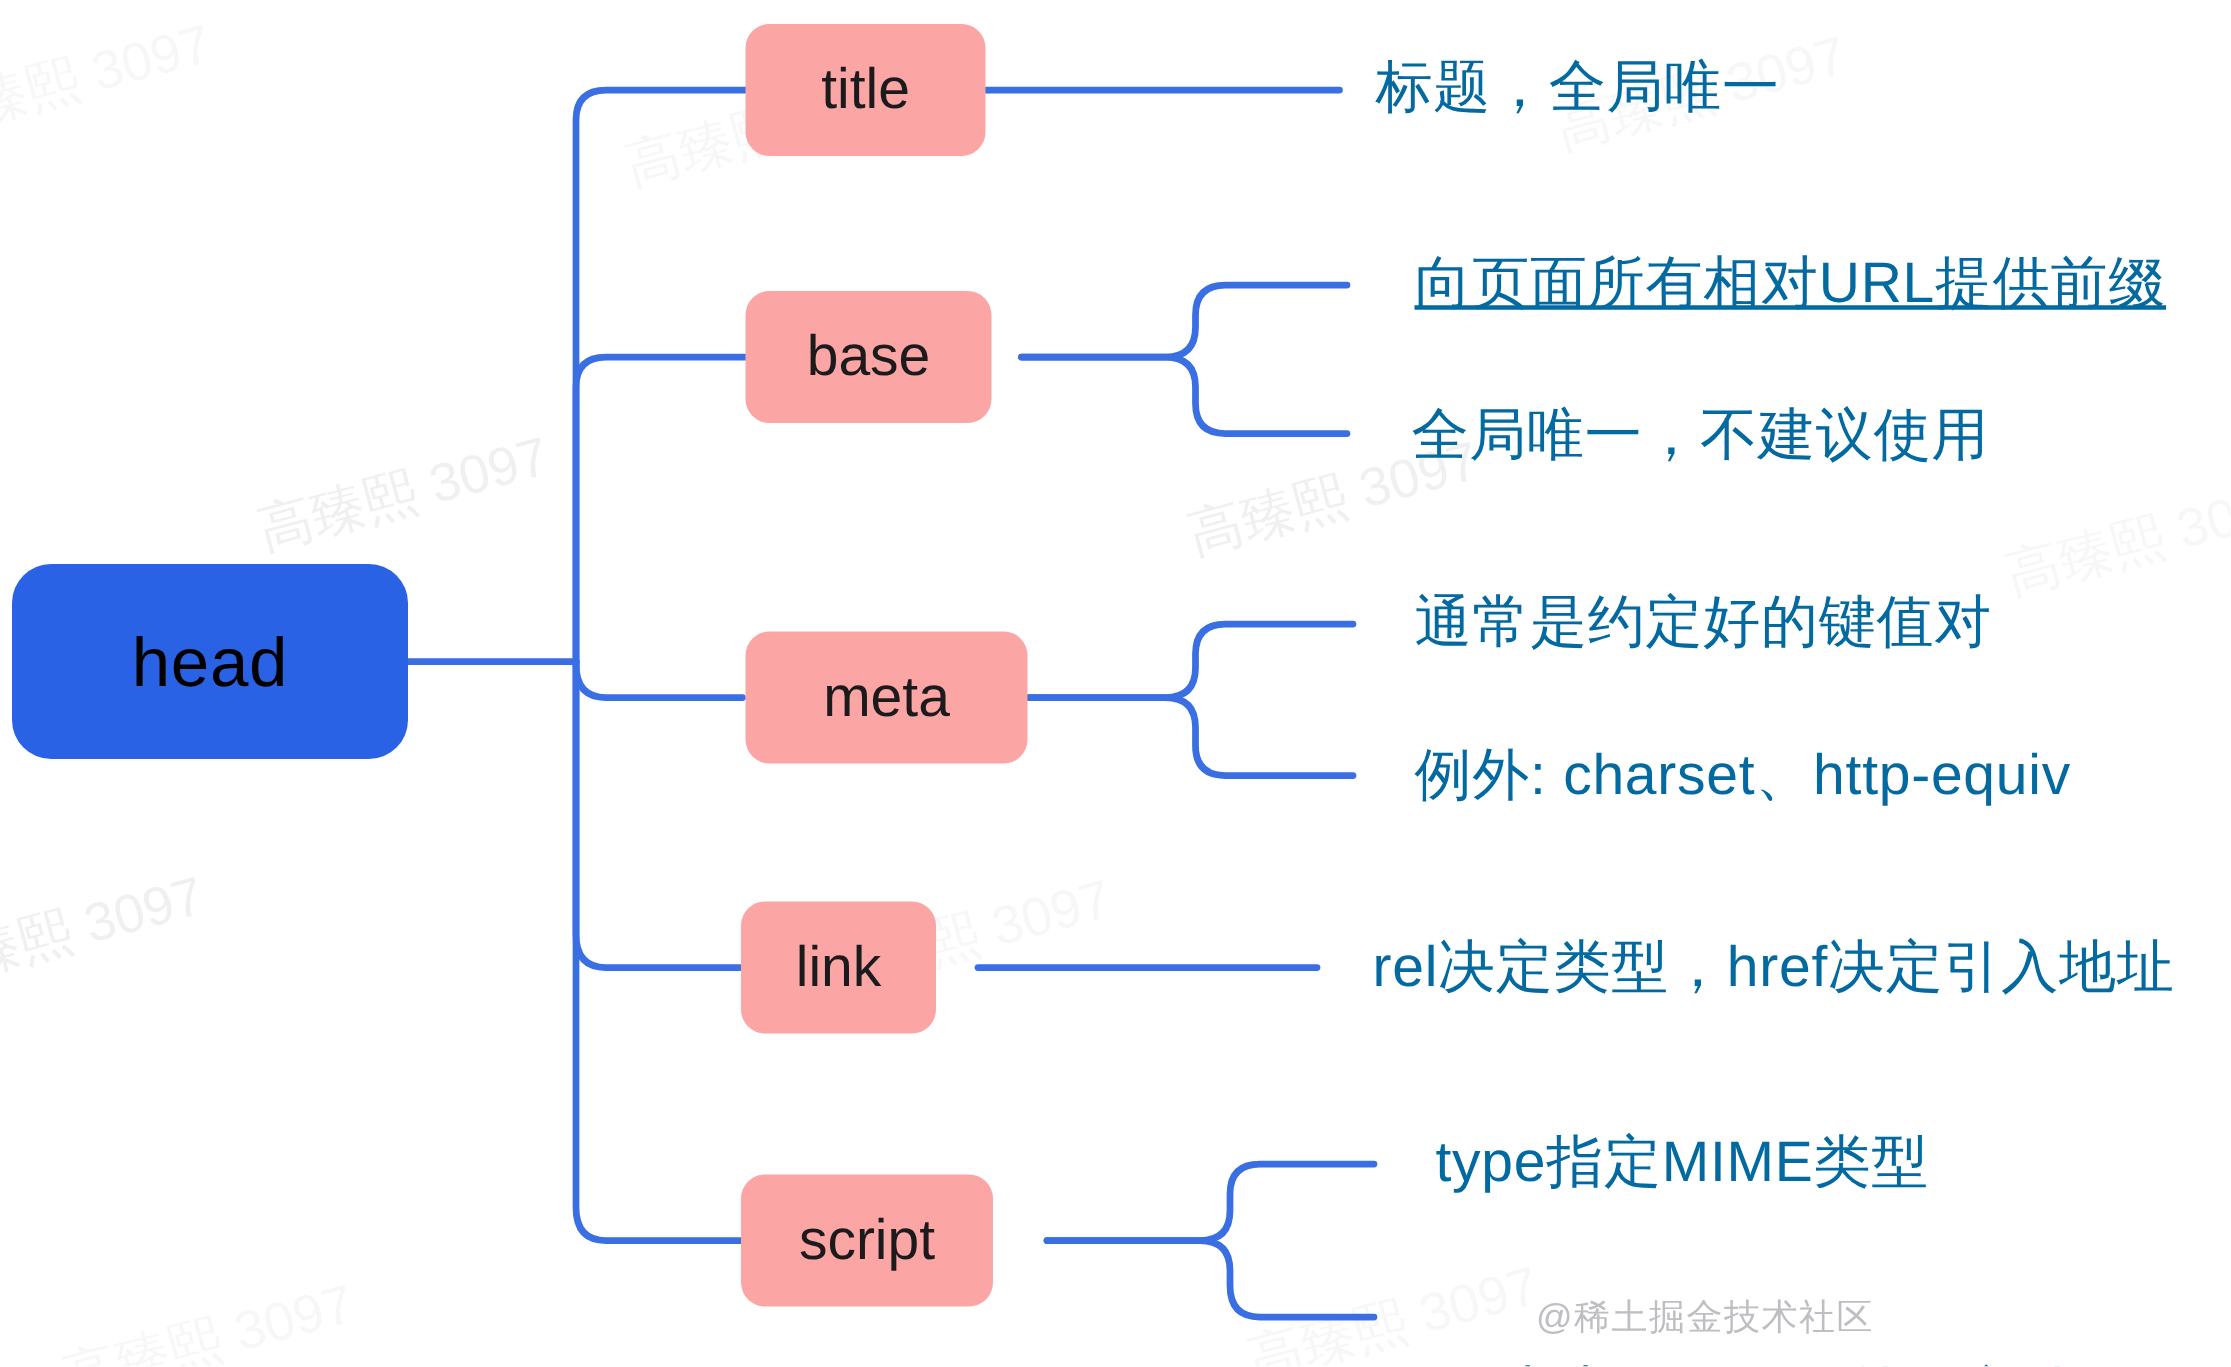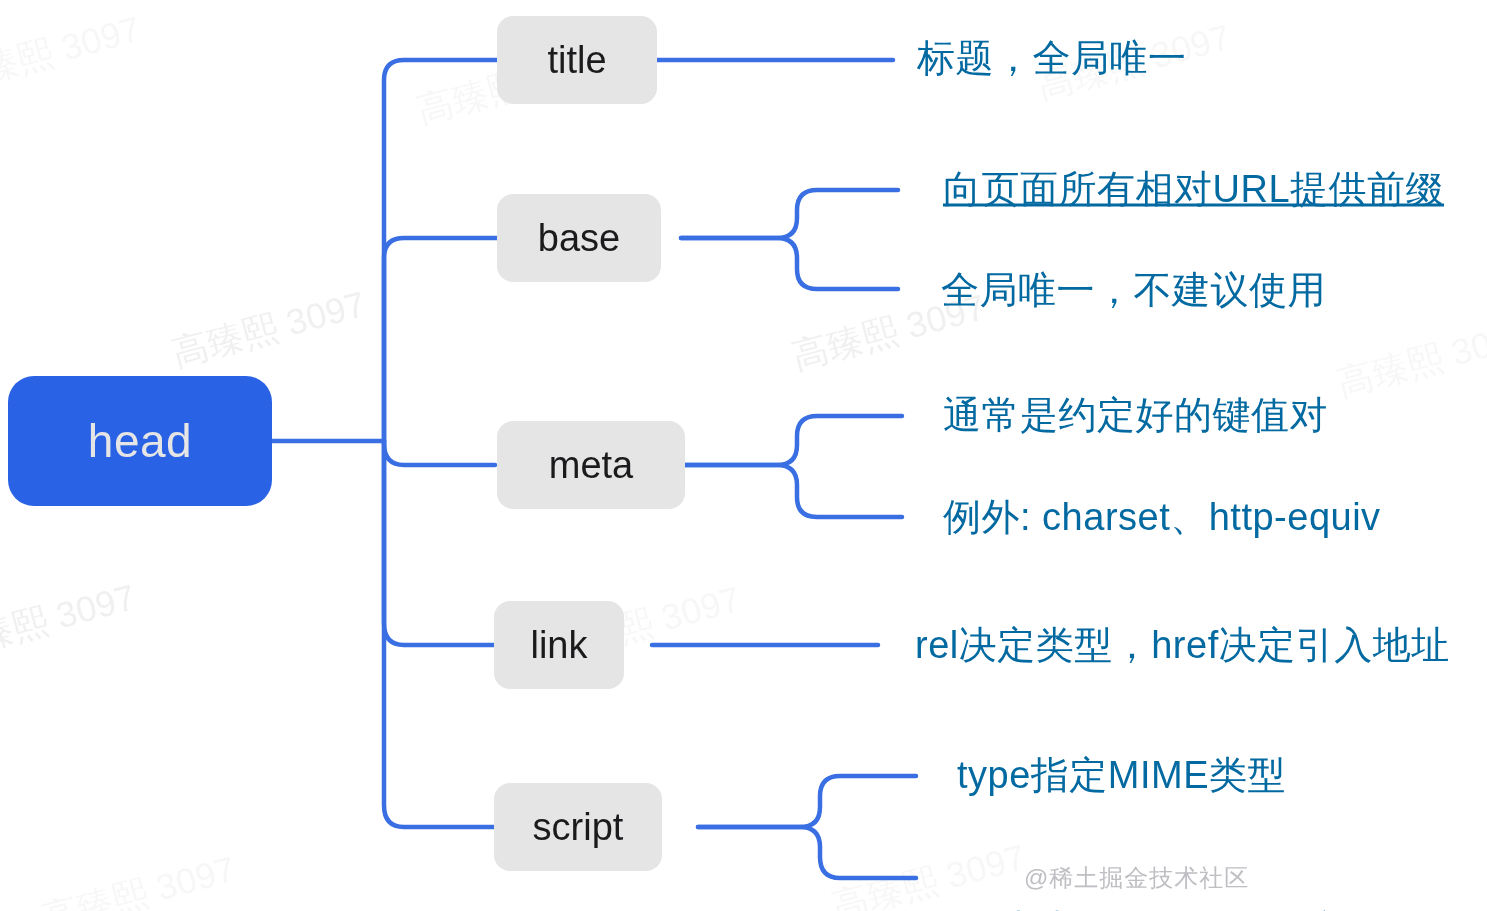--- a/index.html
+++ b/index.html
@@ -12,27 +12,27 @@
   }
   svg.links{position:absolute;left:0;top:0;z-index:1;}
   .node{
     position:absolute;
     display:flex;align-items:center;justify-content:center;
     z-index:2;
     box-sizing:border-box;
   }
   .node-root{
     background:#2a62e6;
-    color:#e5e5e5;
+    color:#000000;
     border-radius:26px;
     font-size:46px;
     letter-spacing:0.5px;
   }
   .node-child{
-    background:#e5e5e5;
+    background:#fca5a5;
     color:#1b1b1d;
     border-radius:16px;
     font-size:38px;
   }
   .leaf{
     position:absolute;
     transform:translateY(-50%);
     z-index:3;
     color:#0369a1;
     font-size:38px;

